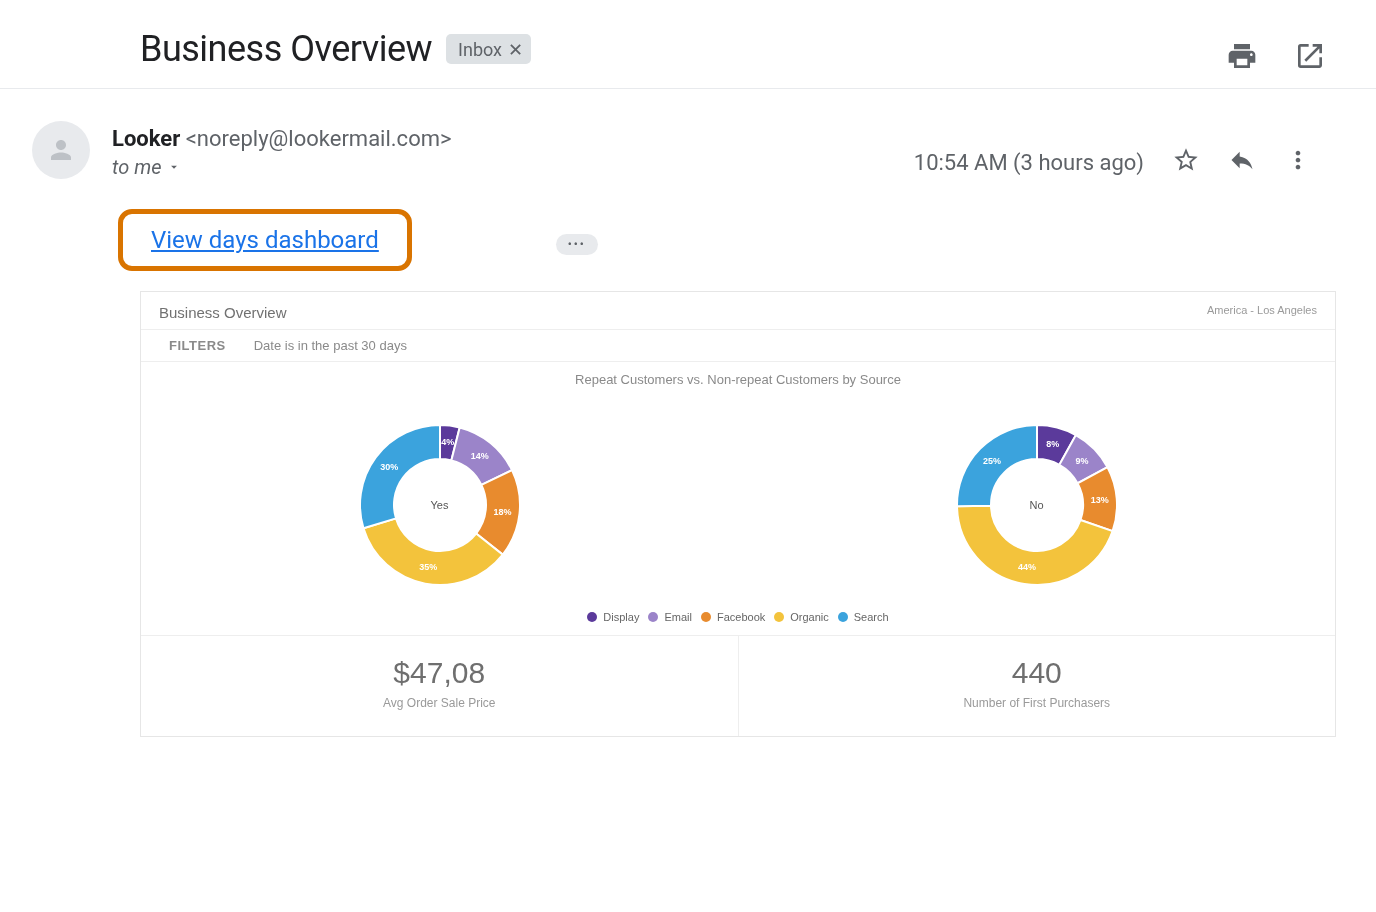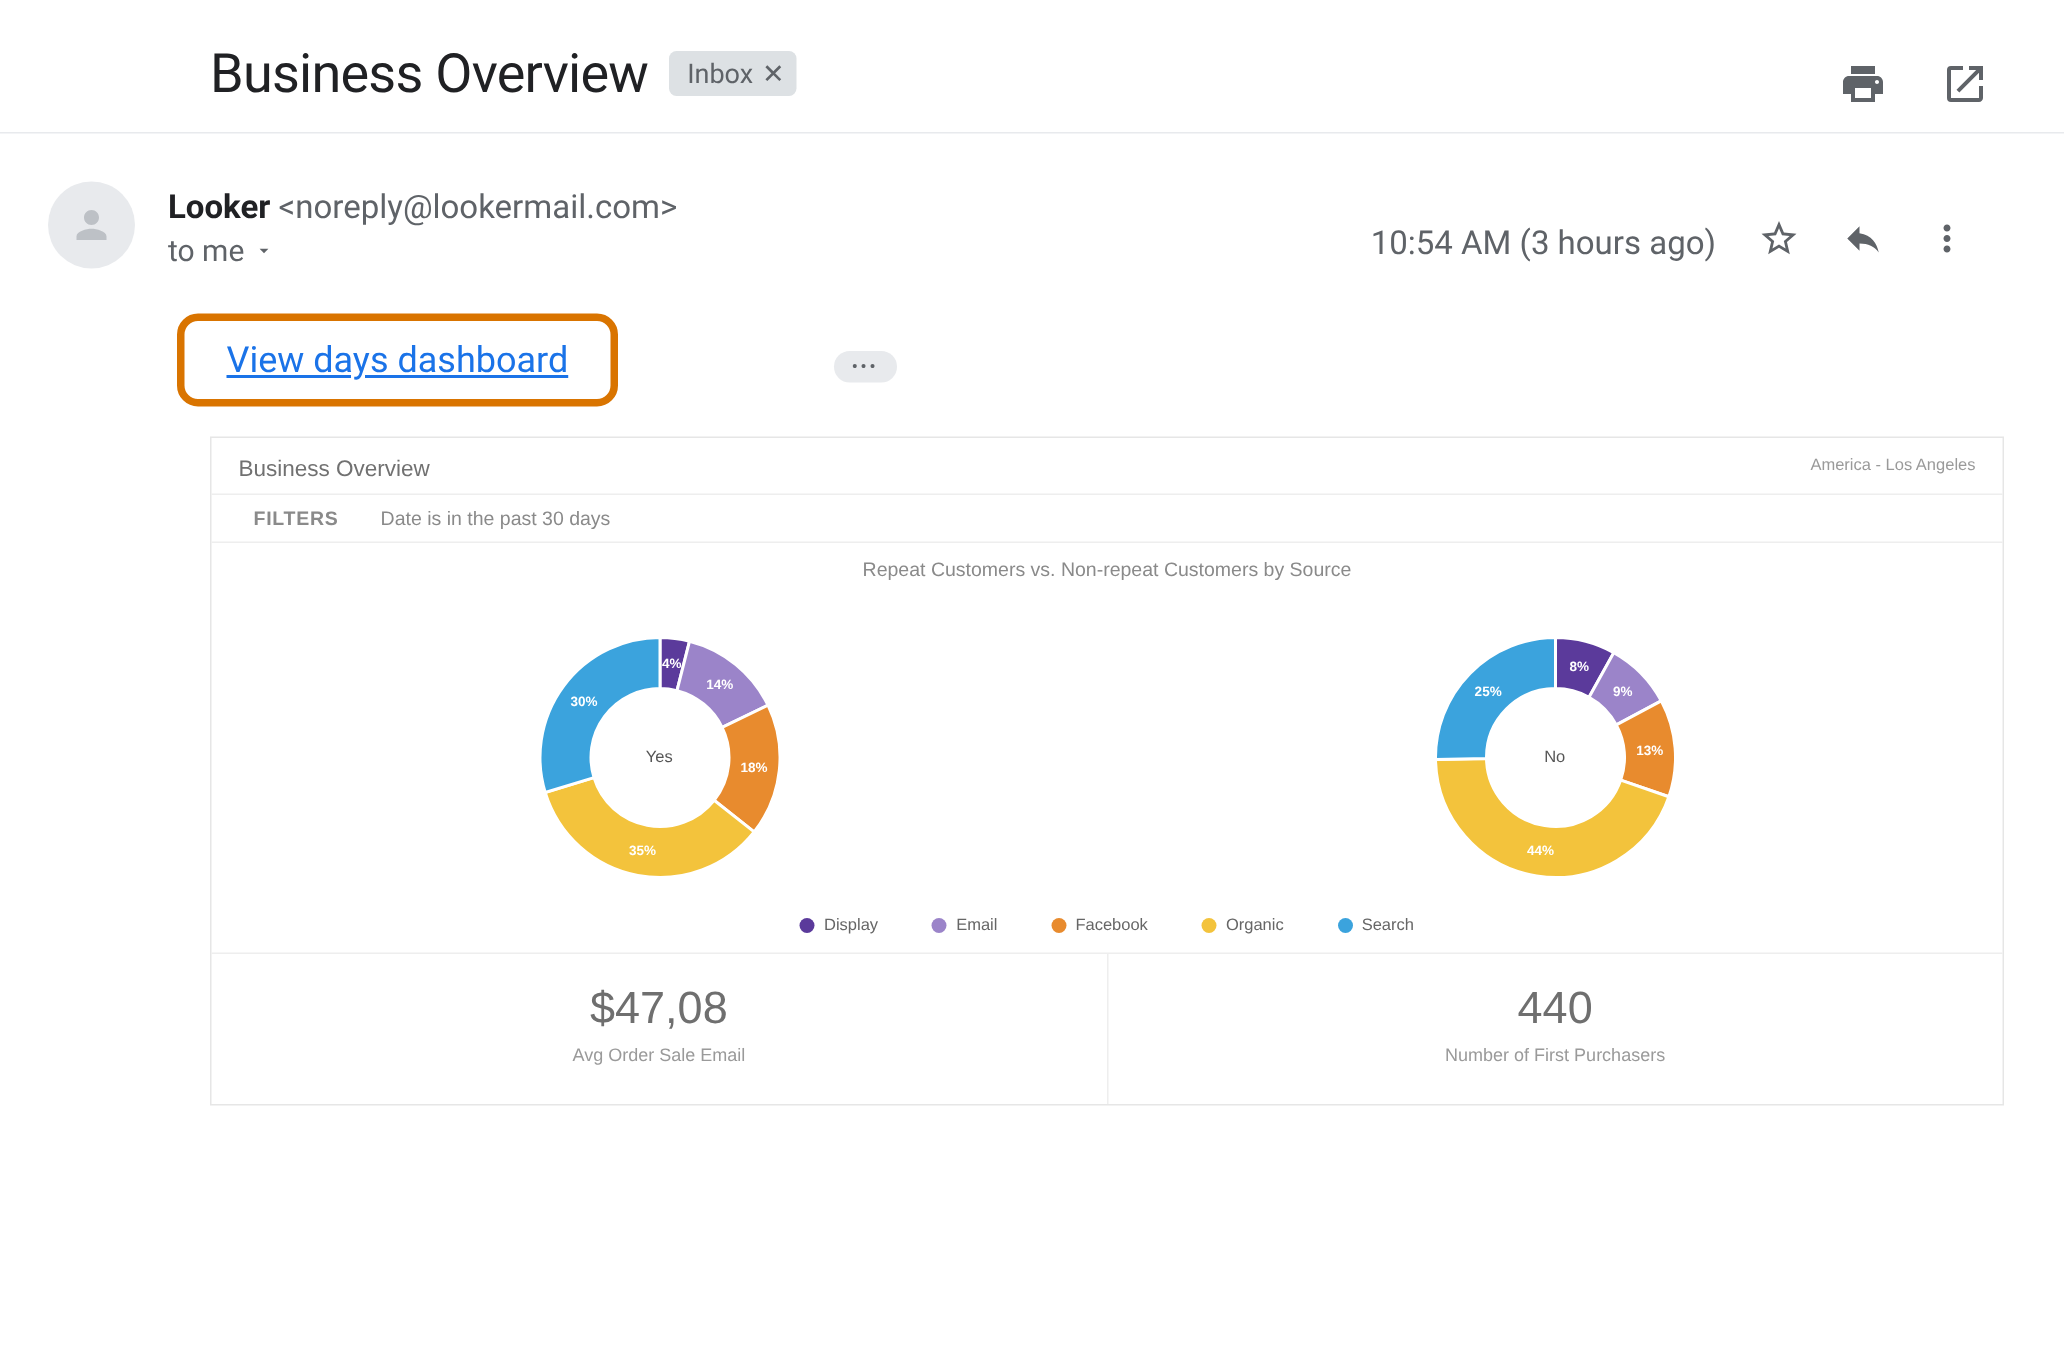--- a/index.html
+++ b/index.html
@@ -40,21 +40,21 @@
   .msg-block { padding: 32px 50px 0 32px; display:flex;align-items:flex-end; }
   .avatar {
     width: 58px; height: 58px; border-radius:50%;
     background:#e8eaed; display:flex; align-items:center; justify-content:center;
     flex-shrink:0;
   }
   .avatar svg { width:30px; height:30px; fill:#bdc1c6;}
   .msg-meta { padding-left: 22px; flex:1; }
   .sender-line { font-size: 22px; color:#5f6368;}
   .sender-name { font-weight: 700; color:#202124;}
-  .to-line { font-size: 20px; color:#5f6368; margin-top:4px; display:flex; align-items:center; gap:6px;}
+  .to-line { font-size: 20px; color:#5f6368; margin-top:4px; display:flex; align-items:center; gap:6px;font-style:italic;}
   .meta-right { display:flex; align-items:center; gap:28px; position:absolute; right:64px; font-size:22px; color:#5f6368;}
   .meta-right svg { width:28px; height:28px; fill:#5f6368; cursor:pointer;}
   .link-highlight {
     margin: 30px 0 0 118px;
     display:inline-block;
     border: 5px solid #d97400;
     border-radius: 14px;
     padding: 12px 28px;
   }
   .link-highlight a {
@@ -92,21 +92,21 @@
   .map-wrap { display:flex; justify-content:center; padding:10px 20px;}
   .map-wrap svg { width:360px; height:230px; }
   .charts-wrap { display:flex; justify-content:space-around; align-items:center; padding:8px 0 0 0;}
   .donut-holder { position:relative; width:230px; height:200px;}
   .donut-holder svg { width:230px; height:200px;}
   .donut-center {
     position:absolute; top:50%; left:50%; transform:translate(-50%,-50%);
     font-size:11px; font-weight:400; color:#555;
   }
   .slice-label { font-size:9px; fill:#fff; font-weight:600;}
-  .legend { display:flex; justify-content:center; gap:36px; font-size:11px; color:#666; padding-top:6px;}
+  .legend { display:flex; justify-content:center; gap:9px; font-size:11px; color:#666; padding-top:6px;}
   .legend-item { display:flex; align-items:center; gap:6px;}
   .legend .dot { width:10px; height:10px; border-radius:50%;}
   .stats-row { display:flex; border-top:1px solid #eee;}
   .stat { flex:1; border-right:1px solid #eee; text-align:center; padding:20px 0 26px 0;}
   .stat:last-child { border-right:none;}
   .stat-value { font-size:30px; color:#6f6f6f; font-weight:300;}
   .stat-label { font-size:12px; color:#9a9a9a; margin-top:6px;}
 </style>
 </head>
 <body>
@@ -243,21 +243,21 @@
             <span class="dot" style="background:#3ba3dd"></span>
             <span>Search</span>
           </div>
         </div>
     </div>
   </div>
 
   <div class="stats-row" id="stats-row">
       <div class="stat">
         <div class="stat-value">$47,08</div>
-                 <div class="stat-label">Avg Order Sale Email</div>
+                 <div class="stat-label">Avg Order Sale Price</div>
       </div>
       <div class="stat">
         <div class="stat-value">440</div>
                  <div class="stat-label">Number of First Purchasers</div>
       </div>
     </div>
 </div>
 
 
 

